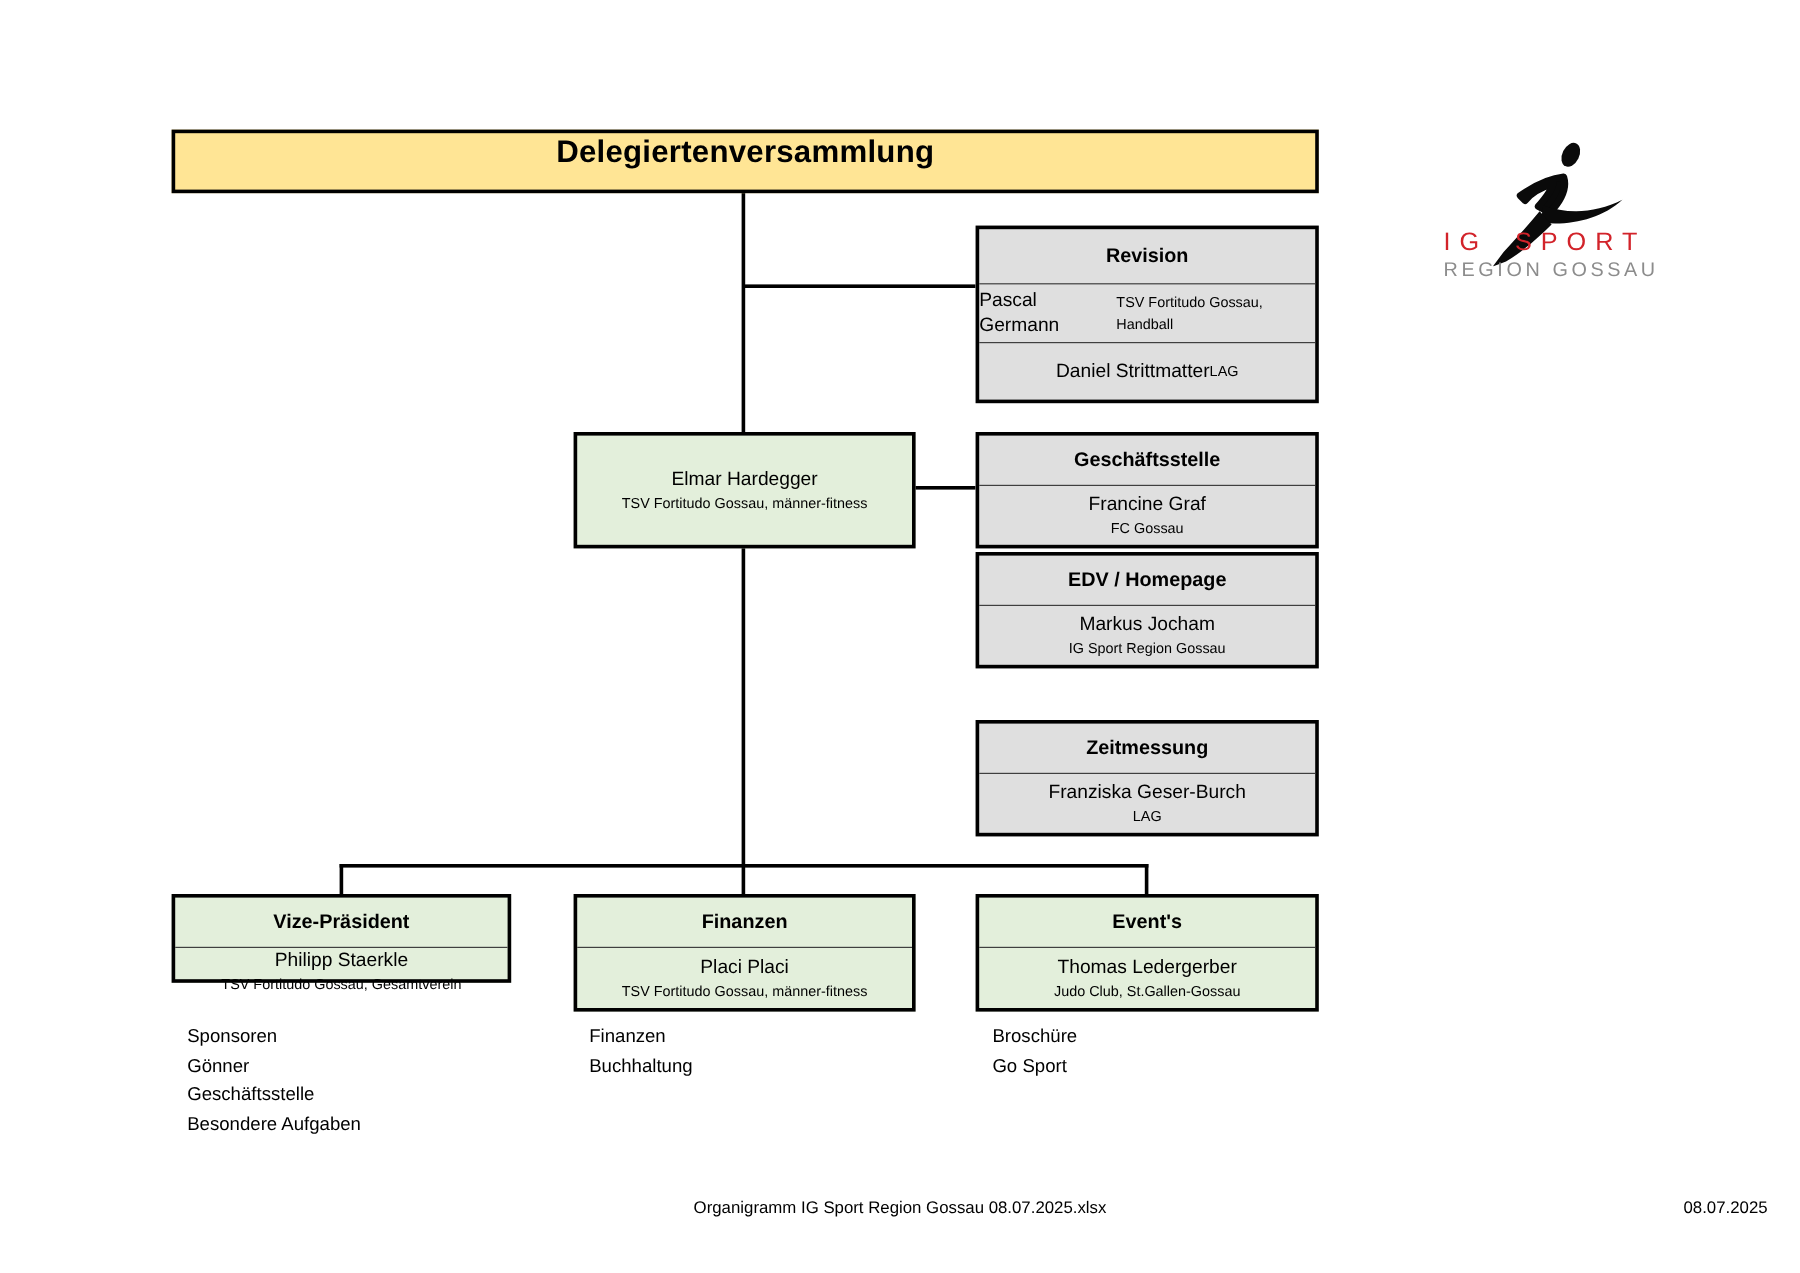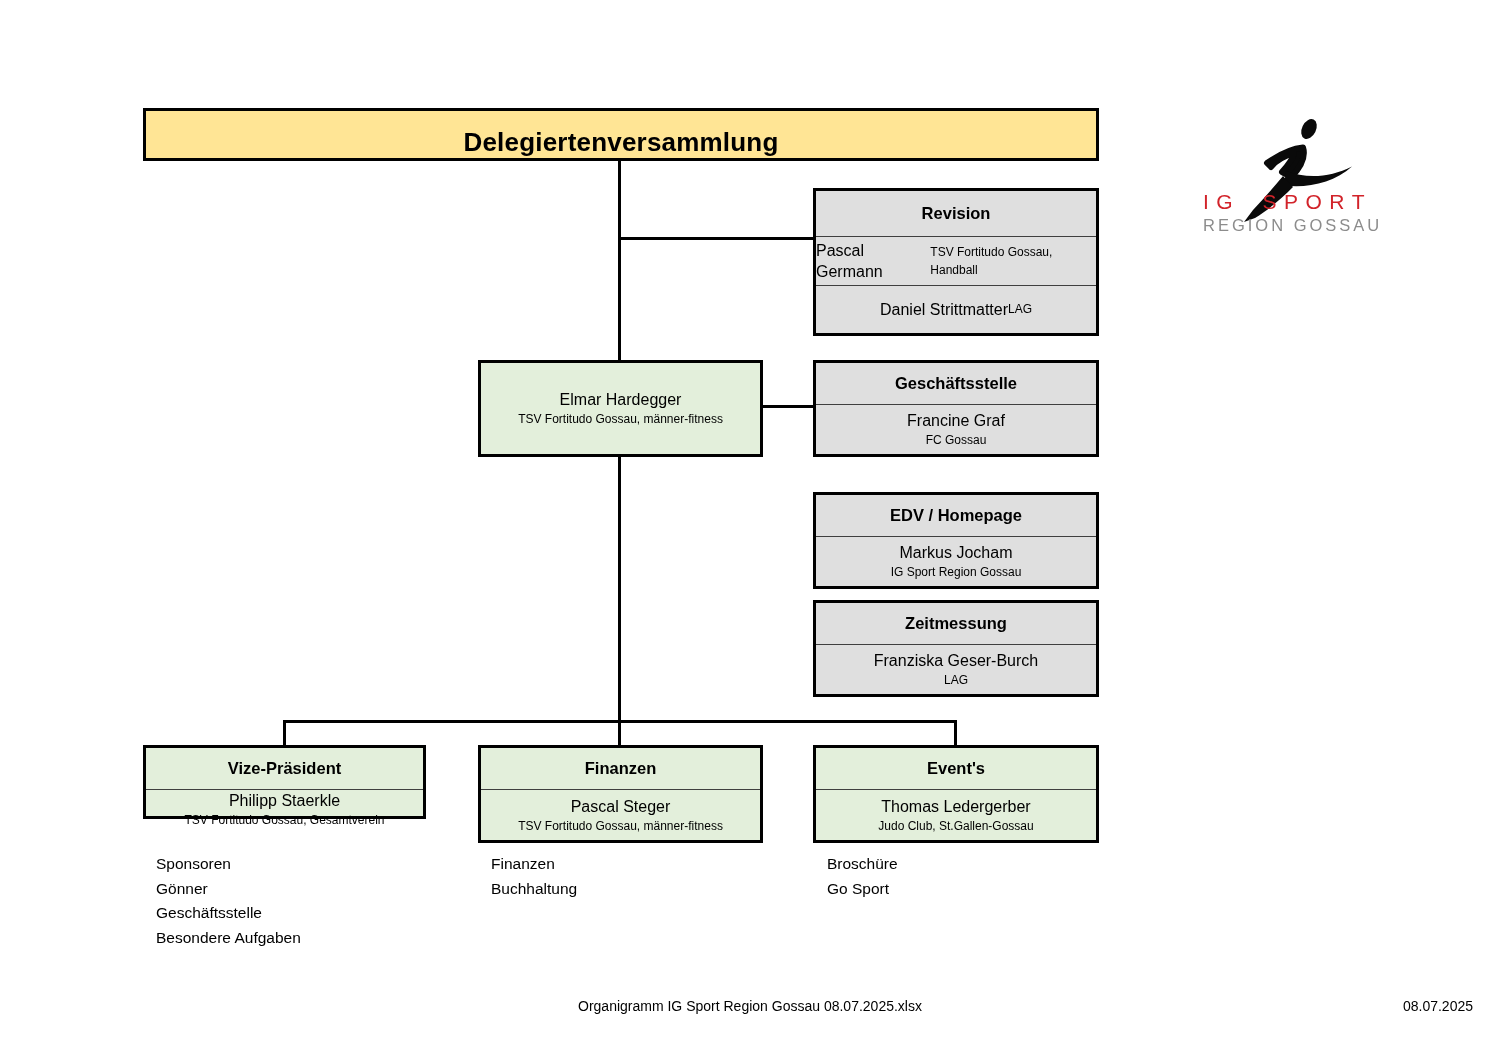--- a/index.html
+++ b/index.html
@@ -13,21 +13,21 @@
   .node {
     position:absolute; box-sizing:border-box;
     border:3px solid #000;
     display:flex; flex-direction:column;
   }
   .fill-root  { background:#FFE595; }
   .fill-green { background:#E3EFDB; }
   .fill-gray  { background:#DFDFDF; }
 
   .root-node {
-    align-items:center; justify-content:flex-end;
+    align-items:center; justify-content:flex-start;
     font-size:26px; font-weight:700; letter-spacing:0.2px;
   }
 
   .node-title {
     flex:0 0 auto; display:flex; align-items:center; justify-content:center;
     font-weight:700; font-size:16.5px;
     border-bottom:1.5px solid #3f3f3f;
   }
   .node-body {
     flex:1 1 auto; display:flex; flex-direction:column;
@@ -110,21 +110,21 @@
   </div>
 
   <div class="node fill-gray" style="left:813px; top:360px; width:286px; height:97px;">
     <div class="node-title" style="height:41px;">Geschäftsstelle</div>
     <div class="node-body">
       <span class="member-name">Francine Graf</span>
       <span class="member-org">FC Gossau</span>
     </div>
   </div>
 
-  <div class="node fill-gray" style="left:813px; top:492px; width:286px; height:97px;">
+  <div class="node fill-gray" style="left:813px; top:460px; width:286px; height:97px;">
     <div class="node-title" style="height:41px;">EDV / Homepage</div>
     <div class="node-body">
       <span class="member-name">Markus Jocham</span>
       <span class="member-org">IG Sport Region Gossau</span>
     </div>
   </div>
 
   <div class="node fill-gray" style="left:813px; top:600px; width:286px; height:97px;">
     <div class="node-title" style="height:41px;">Zeitmessung</div>
     <div class="node-body">
@@ -137,21 +137,21 @@
     <div class="node-title" style="height:41px;">Vize-Präsident</div>
     <div class="node-body">
       <span class="member-name">Philipp Staerkle</span>
       <span class="member-org">TSV Fortitudo Gossau, Gesamtverein</span>
     </div>
   </div>
 
   <div class="node fill-green" style="left:478px; top:745px; width:285px; height:98px;">
     <div class="node-title" style="height:41px;">Finanzen</div>
     <div class="node-body">
-      <span class="member-name">Pascal Steger</span>
+      <span class="member-name">Placi Placi</span>
       <span class="member-org">TSV Fortitudo Gossau, männer-fitness</span>
     </div>
   </div>
 
   <div class="node fill-green" style="left:813px; top:745px; width:286px; height:98px;">
     <div class="node-title" style="height:41px;">Event's</div>
     <div class="node-body">
       <span class="member-name">Thomas Ledergerber</span>
       <span class="member-org">Judo Club, St.Gallen-Gossau</span>
     </div>

